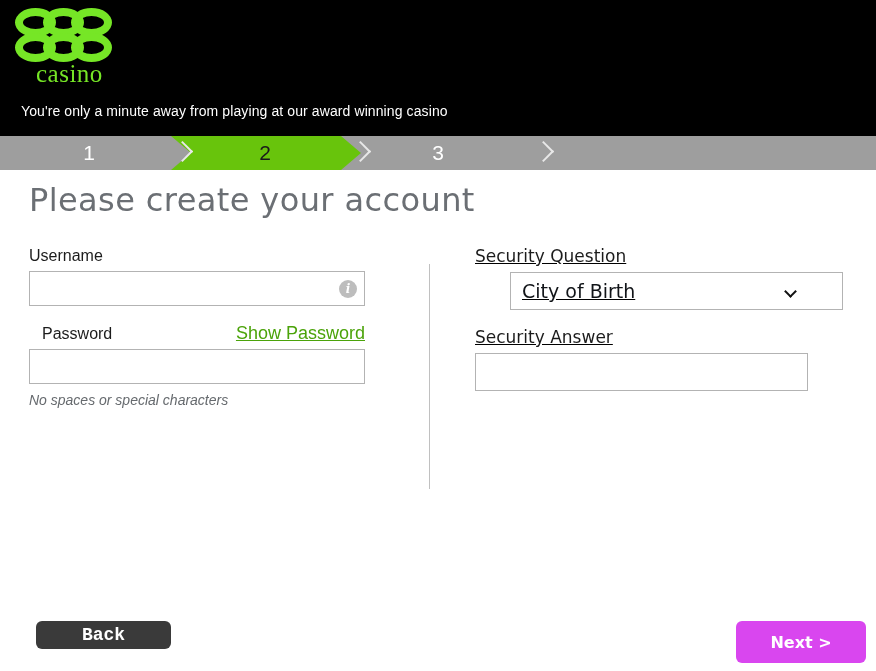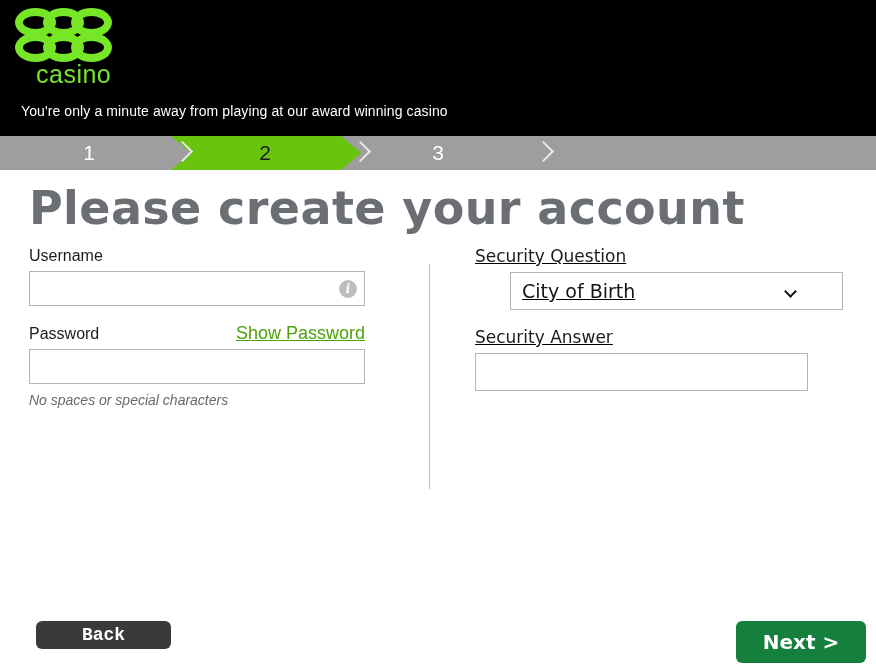--- a/index.html
+++ b/index.html
@@ -35,21 +35,21 @@
   .eight .o.top { top: 0; }
   .eight .o.bot { top: 25px; }
   .e1 { left: 0; }
   .e2 { left: 28px; }
   .e3 { left: 56px; }
   .logo-word {
     position: absolute; left: 21px; top: 52px;
     color: #76e626;
     font-size: 25px;
     letter-spacing: 0.5px;
-    font-family: Liberation Sans, sans-serif;
+    font-family: Liberation Serif, serif;
     font-weight: 400;
   }
   .tagline {
     position: absolute; left: 21px; top: 103px;
     color: #ffffff;
     font-size: 14px;
     font-weight: 400;
     letter-spacing: 0.1px;
     white-space: nowrap;
   }
@@ -81,21 +81,21 @@
     border-top: 2px solid #e8e8e8; border-right: 2px solid #e8e8e8;
     transform: rotate(45deg);
   }
   .chev.c1 { left: 175px; }
   .chev.c2 { left: 353px; }
   .chev.c3 { left: 536px; }
 
   
   .page-title {
     position: absolute; left: 29px; top: 181px;
-    font-size: 46px; font-weight: 700;
+    font-size: 32px; font-weight: 400;
     color: #6b6f74;
     letter-spacing: 0.4px;
     font-family: "DejaVu Sans", sans-serif;
     text-align: center;
   }
 
   .col-left { position: absolute; left: 29px; top: 246px; width: 336px; }
   .col-right { position: absolute; left: 475px; top: 246px; width: 333px; text-decoration: underline; }
 
   .divider {
@@ -104,21 +104,21 @@
   }
 
   .field-label {
     font-size: 16px; color: #1c1c1c; font-weight: 400;
     display: block; margin-bottom: 5px; line-height: 20px;
   }
   .label-row {
     display: flex; justify-content: space-between; align-items: baseline;
     margin-bottom: 5px;
   }
-  .label-row .field-label { margin-bottom: 0; }
+  .label-row .field-label { margin-bottom: 0; margin-left: 13px; }
   .link-green {
     font-size: 18px; color: #4ba30a; text-decoration: underline;
     cursor: pointer;
   }
 
   .text-input {
     width: 336px; height: 35px;
     border: 1px solid #b3b3b3; background: #ffffff;
     font-size: 16px; color: #1c1c1c;
     padding: 0 8px;
@@ -177,23 +177,23 @@
     width: 135px; height: 28px;
     background: #3a3a3a; color: #ffffff;
     border: none; border-radius: 6px;
     font-size: 18px; font-weight: 700;
     font-family: Liberation Mono, monospace;
     cursor: pointer;
   }
   .btn-next {
     position: absolute; left: 736px; top: 621px;
     width: 130px; height: 42px;
-    background: #15803d; color: #ffffff;
+    background: #d946ef; color: #ffffff;
     border: none; border-radius: 6px;
-    font-size: 20px; font-weight: 700;
+    font-size: 16px; font-weight: 700;
     font-family: "DejaVu Sans", sans-serif;
     cursor: pointer;
   }
 </style>
 </head>
 <body>
 
 <div id="page">
 
   <div class="header">

